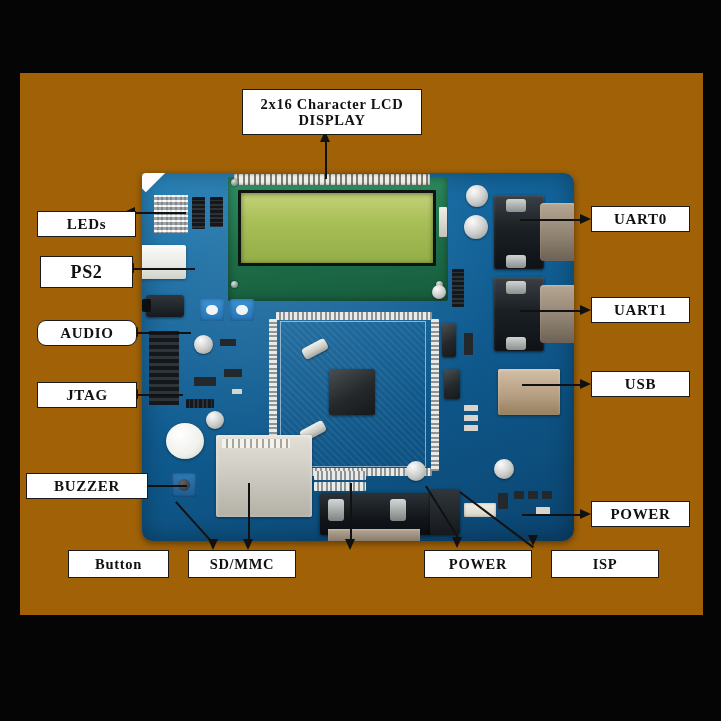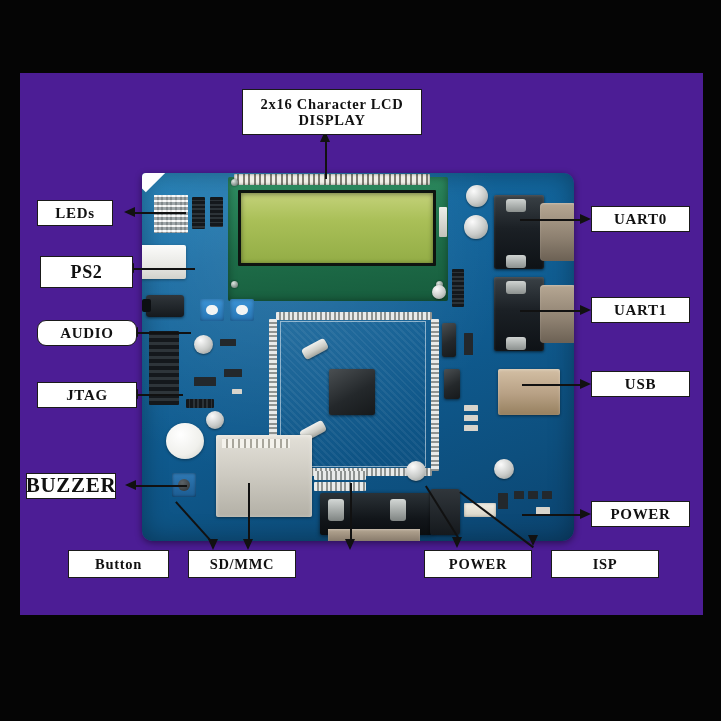--- a/index.html
+++ b/index.html
@@ -1,19 +1,19 @@
 <!DOCTYPE html>
 <html><head>
 <meta charset="utf-8">
 <style>
   html,body{margin:0;padding:0;background:#000;}
   body{width:721px;height:721px;overflow:hidden;font-family:"Liberation Serif",serif;}
   #root{position:relative;width:721px;height:721px;background:#050505;}
   
-  #canvas{position:absolute;left:20px;top:73px;width:683px;height:542px;background:#4c1d95;overflow:hidden;}
+  #canvas{position:absolute;left:20px;top:73px;width:683px;height:542px;background:#a16207;overflow:hidden;}
 
   
   .lbl{position:absolute;background:#ffffff;border:1.6px solid #1a1a1a;
        display:flex;align-items:center;justify-content:center;text-align:center;
        font-family:"Liberation Serif",serif;font-weight:bold;color:#111;
        letter-spacing:.7px;line-height:1.12;box-sizing:border-box;}
   .lbl.two{flex-direction:column;}
 
   
   .ln{position:absolute;background:#111;}
@@ -233,37 +233,37 @@
     <div class="arw down" style="left:432px;top:464px;"></div>
 
     <div class="diag" style="left:440px;top:418px;width:92px;transform:rotate(37deg);"></div>
     <div class="arw down" style="left:508px;top:462px;"></div>
 
     <div class="lbl two" style="left:222px;top:16px;width:180px;height:46px;font-size:14.5px;">
       <span>2x16 Character LCD</span>
       <span>DISPLAY</span>
     </div>
 
-    <div class="lbl" style="left:17px;top:127px;width:76px;height:26px;font-size:15px;align-items:center;">
+    <div class="lbl" style="left:17px;top:138px;width:99px;height:26px;font-size:15px;align-items:center;">
         <span>LEDs</span>
       </div>
 
     <div class="lbl" style="left:20px;top:183px;width:93px;height:32px;font-size:18px;">
         <span>PS2</span>
       </div>
 
     <div class="lbl" style="left:17px;top:247px;width:100px;height:26px;font-size:15px;border-radius:9px;">
         <span>AUDIO</span>
       </div>
 
     <div class="lbl" style="left:17px;top:309px;width:100px;height:26px;font-size:15px;">
         <span>JTAG</span>
       </div>
 
-    <div class="lbl" style="left:6px;top:400px;width:90px;height:26px;font-size:21px;">
+    <div class="lbl" style="left:6px;top:400px;width:122px;height:26px;font-size:15px;">
         <span>BUZZER</span>
       </div>
 
     <div class="lbl" style="left:571px;top:133px;width:99px;height:26px;font-size:15px;">
         <span>UART0</span>
       </div>
 
     <div class="lbl" style="left:571px;top:224px;width:99px;height:26px;font-size:15px;text-align:right;">
         <span>UART1</span>
       </div>

